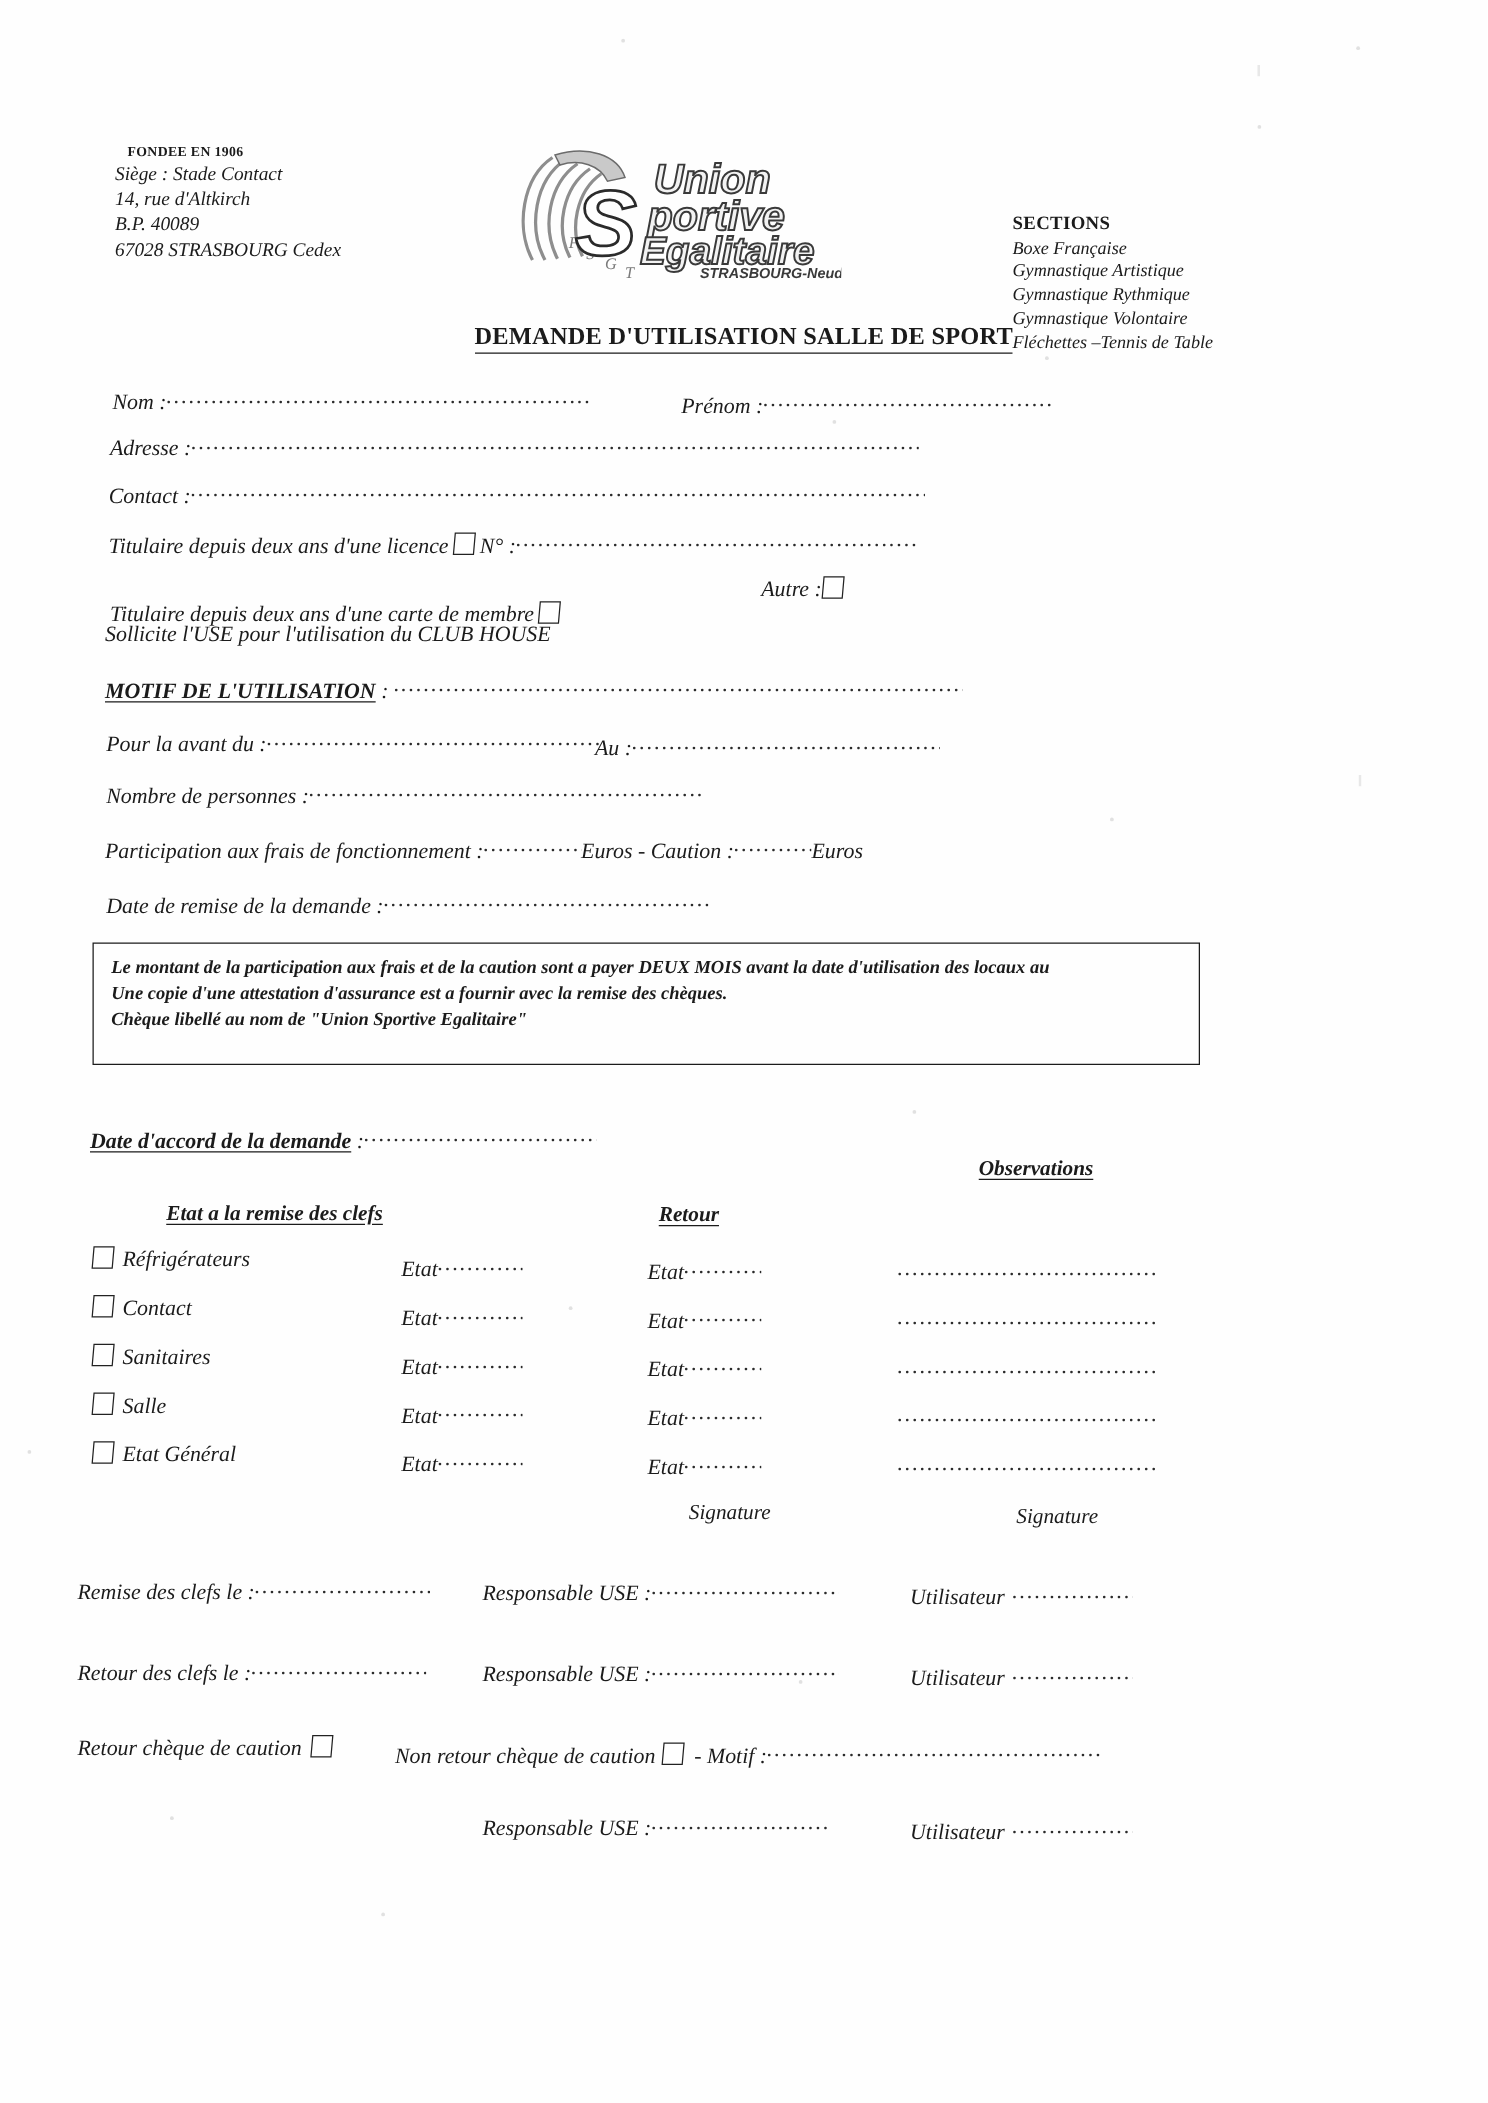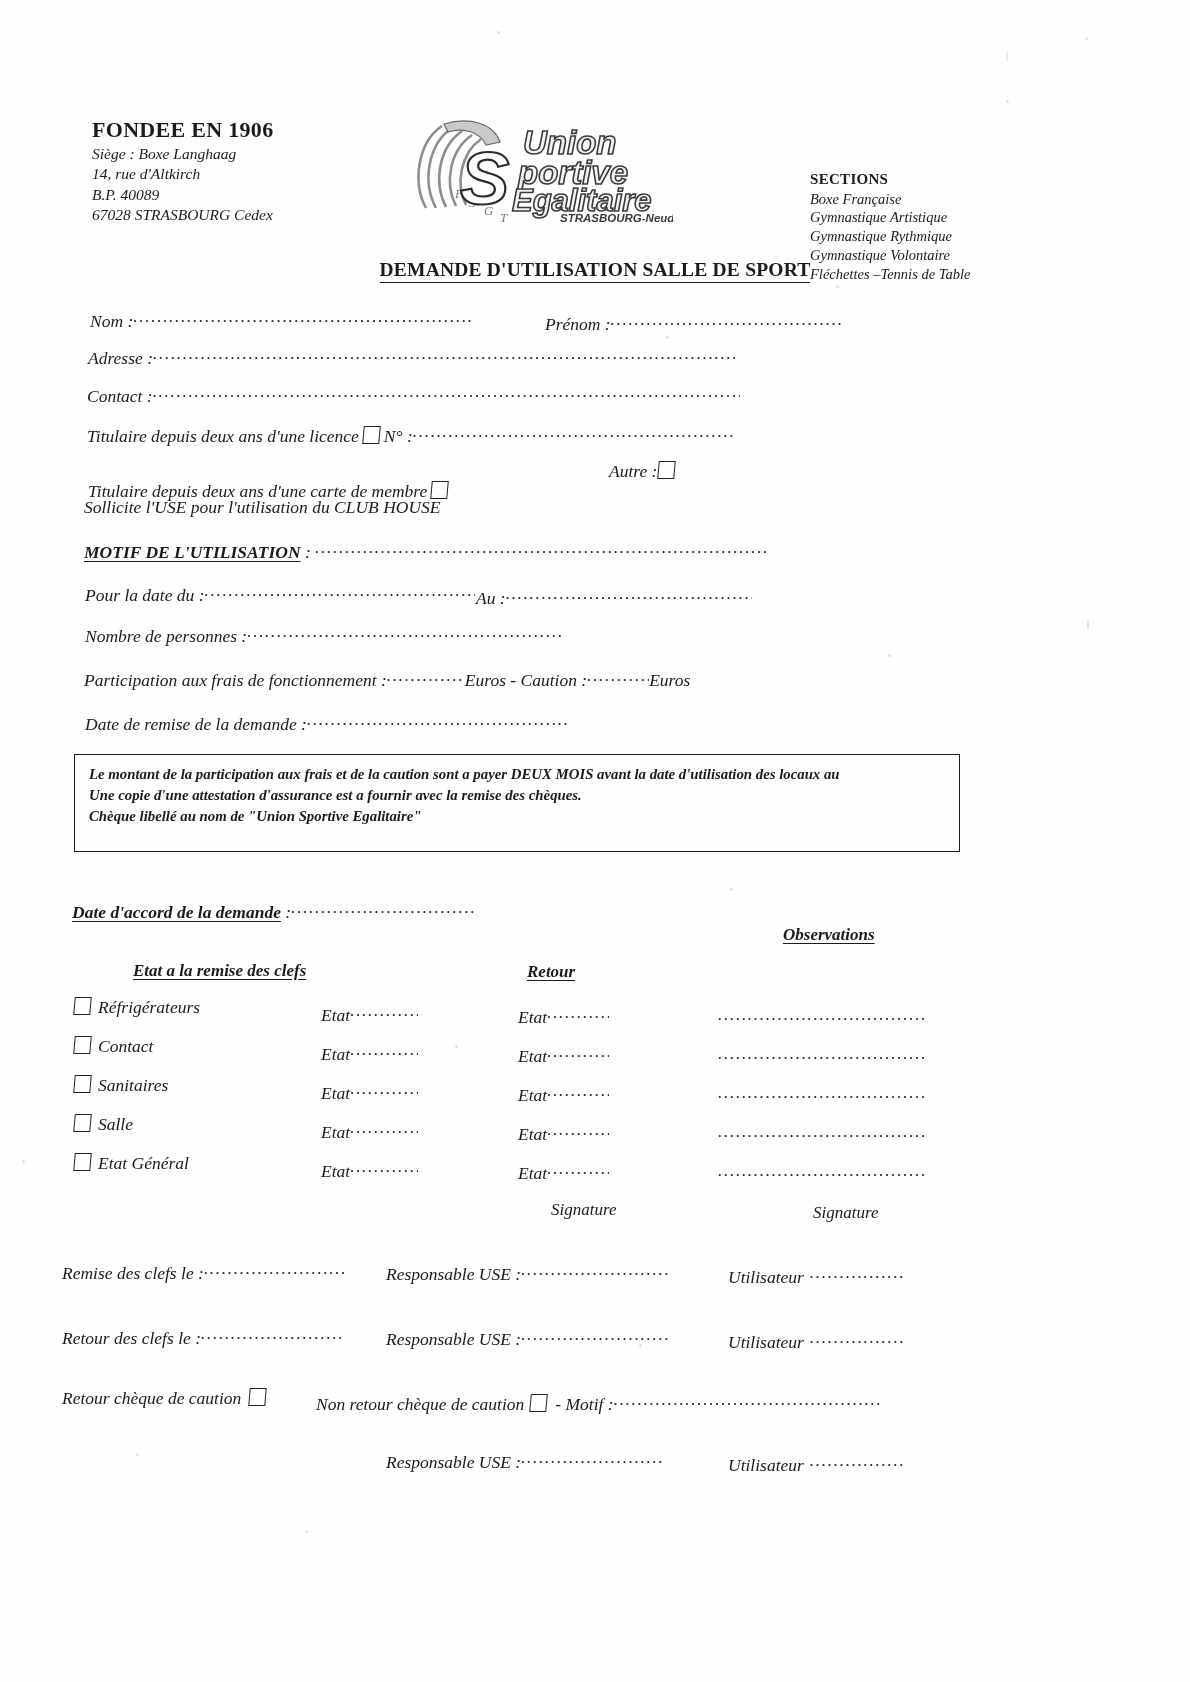--- a/index.html
+++ b/index.html
@@ -41,23 +41,24 @@
     position: absolute;
     left: 92px;
     top: 115px;
     line-height: 1.32;
     font-size: 15.5px;
     font-style: italic;
   }
   .hdr-left .founded {
     font-style: normal;
     font-weight: bold;
-    font-size: 22px;
+    font-size: 11px;
     letter-spacing: .3px;
     font-family: "Liberation Serif", serif;
+    margin-left: 10px;
   }
   .hdr-right {
     position: absolute;
     left: 810px;
     top: 126px;
     line-height: 1.3;
     font-size: 14.5px;
     font-style: italic;
     margin-top: 44px;
   }
@@ -180,21 +181,21 @@
   <div class="speck" style="left:22px;top:1160px;"></div>
   <div class="speck" style="left:455px;top:1045px;"></div>
   <div class="speck" style="left:639px;top:1344px;"></div>
   <div class="speck" style="left:305px;top:1530px;"></div>
   <div class="speck" style="left:136px;top:1453px;"></div>
   <div class="dash" style="left:1006px;top:52px;"></div>
   <div class="dash" style="left:1087px;top:620px;"></div>
 
   <div class="hdr-left">
     <div class="founded">FONDEE EN 1906</div>
-    <div>Siège : Boxe Langhaag</div>
+    <div>Siège : Stade Contact</div>
     <div>14, rue d'Altkirch</div>
     <div>B.P. 40089</div>
     <div>67028 STRASBOURG Cedex</div>
   </div>
 
   <div class="hdr-right">
     <div class="sec-title">SECTIONS</div>
     <div>Boxe Française</div>
     <div>Gymnastique Artistique</div>
     <div>Gymnastique Rythmique</div>
@@ -258,21 +259,21 @@
 
   <div class="fline" style="left:84px;top:497px;">
     <span class="lbl">Sollicite l'USE pour l'utilisation du CLUB HOUSE</span>
   </div>
 
   <div class="fline" style="left:84px;top:537px;">
     <span class="lbl u">MOTIF DE L'UTILISATION</span><span> : </span><span class="dots" style="width:455px;">.....................................................................................................................................</span>
   </div>
 
   <div class="fline" style="left:85px;top:580px;">
-    <span class="lbl">Pour la date du :</span><span class="dots" style="width:270px;">.................................................................................</span>
+    <span class="lbl">Pour la avant du :</span><span class="dots" style="width:270px;">.................................................................................</span>
   </div>
   <div class="fline" style="left:476px;top:583px;">
     <span class="lbl">Au :</span><span class="dots" style="width:246px;">.............................................................................</span>
   </div>
 
   <div class="fline" style="left:85px;top:621px;">
     <span class="lbl">Nombre de personnes :</span><span class="dots" style="width:316px;">..............................................................................................</span>
   </div>
 
   <div class="fline" style="left:84px;top:665px;">

